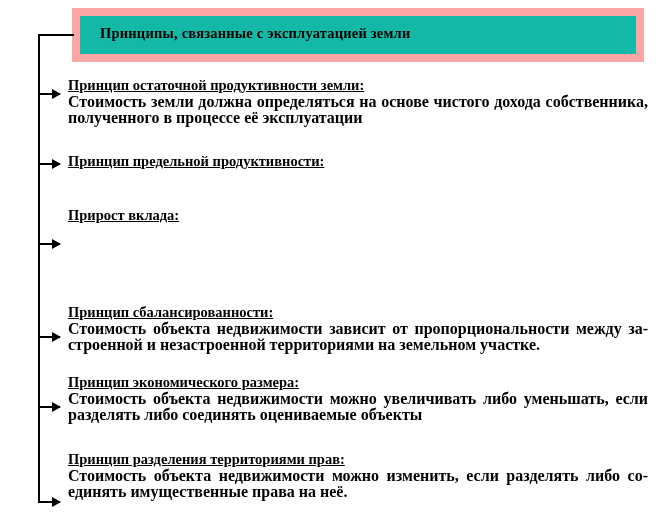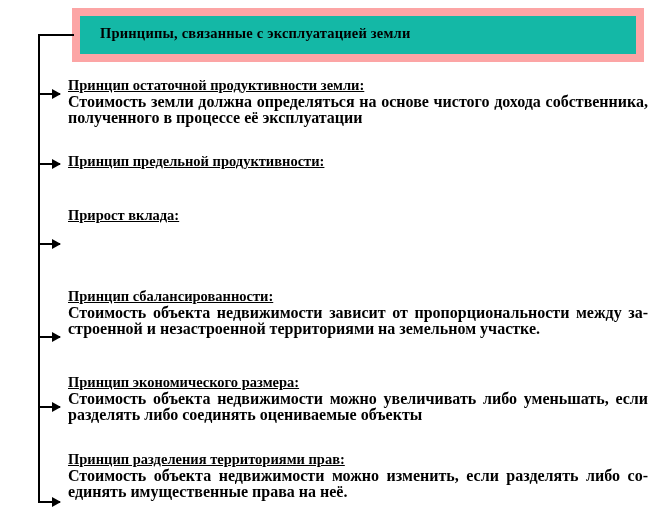--- a/index.html
+++ b/index.html
@@ -128,21 +128,21 @@
   <div class="branch" style="top:243px;">
     <span class="arrow"></span>
   </div>
   <div class="item" style="top:206px;">
     <div class="item-heading">Прирост вклада:</div>
   </div>
 
   <div class="branch" style="top:336px;">
     <span class="arrow"></span>
   </div>
-  <div class="item" style="top:287px;">
+  <div class="item" style="top:303px;">
     <div class="item-heading">Принцип сбалансированности:</div>
     <div class="item-body w1">Стоимость объекта  недвижимости зависит от пропорциональности между за-строенной и незастроенной  территориями на  земельном  участке.</div>
   </div>
 
   <div class="branch" style="top:406px;">
     <span class="arrow"></span>
   </div>
   <div class="item" style="top:373px;">
     <div class="item-heading">Принцип экономического размера:</div>
     <div class="item-body w1">Стоимость объекта  недвижимости можно увеличивать либо уменьшать, если  разделять  либо соединять оцениваемые объекты</div>

